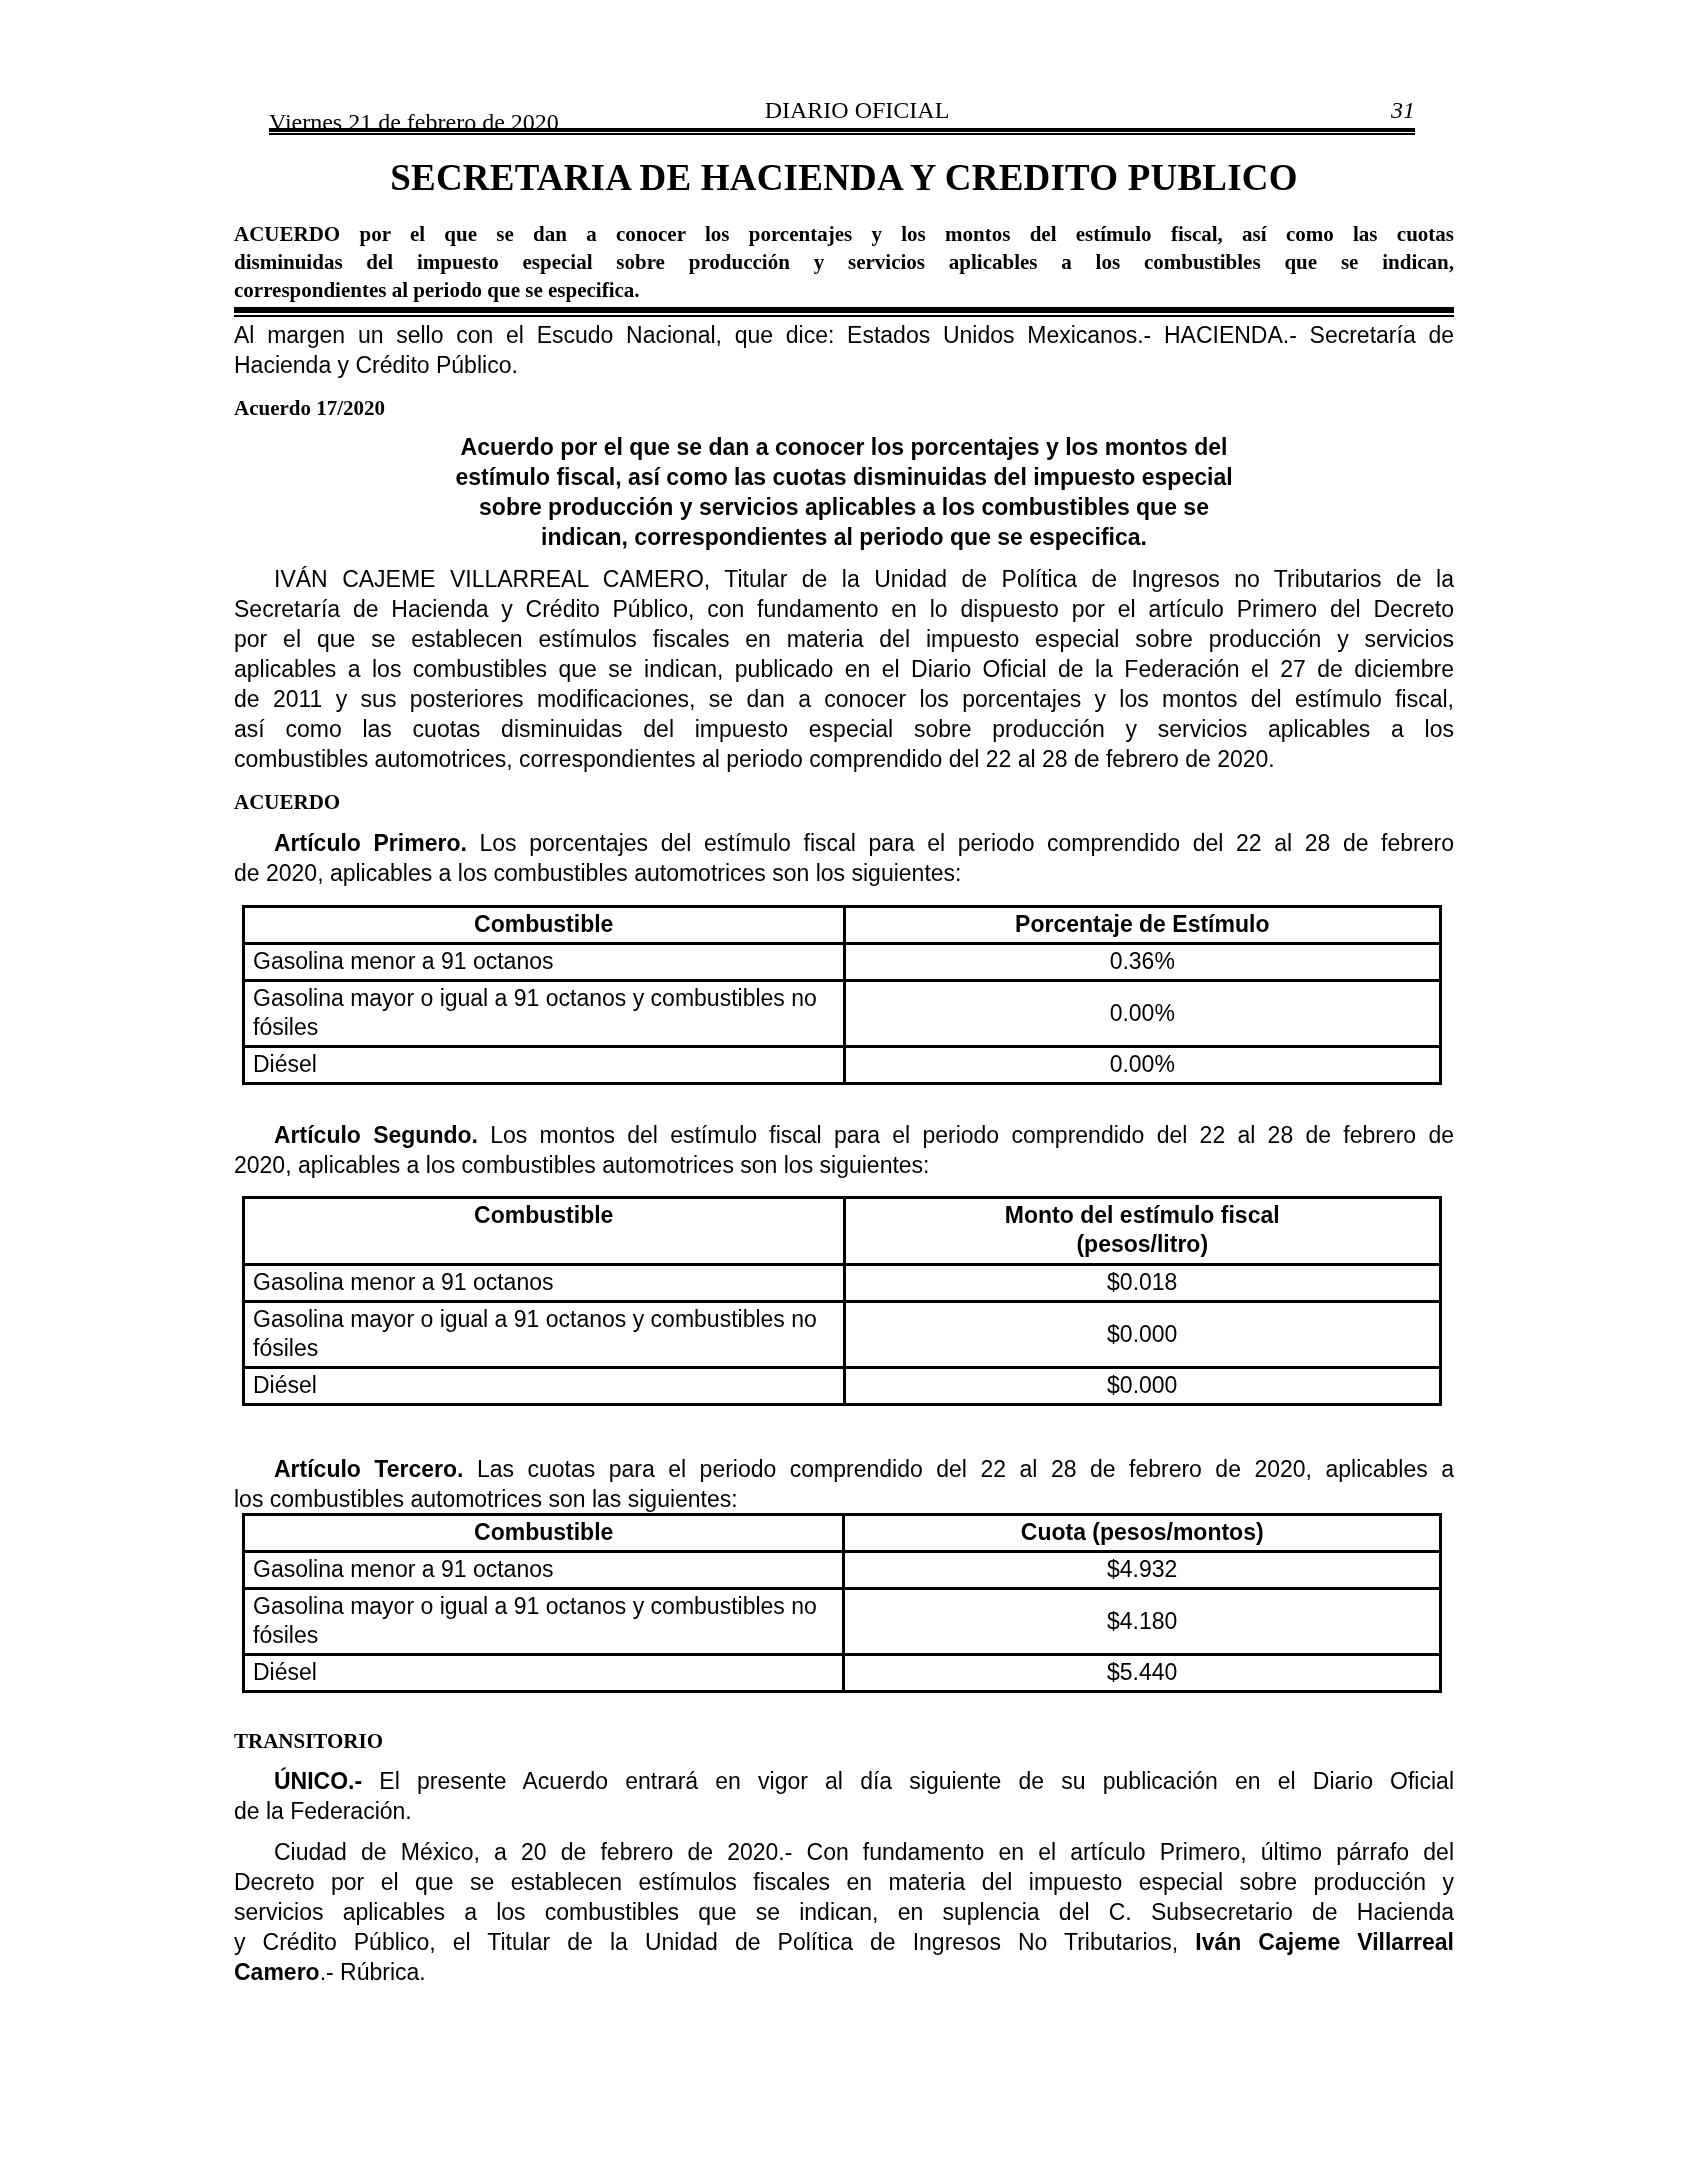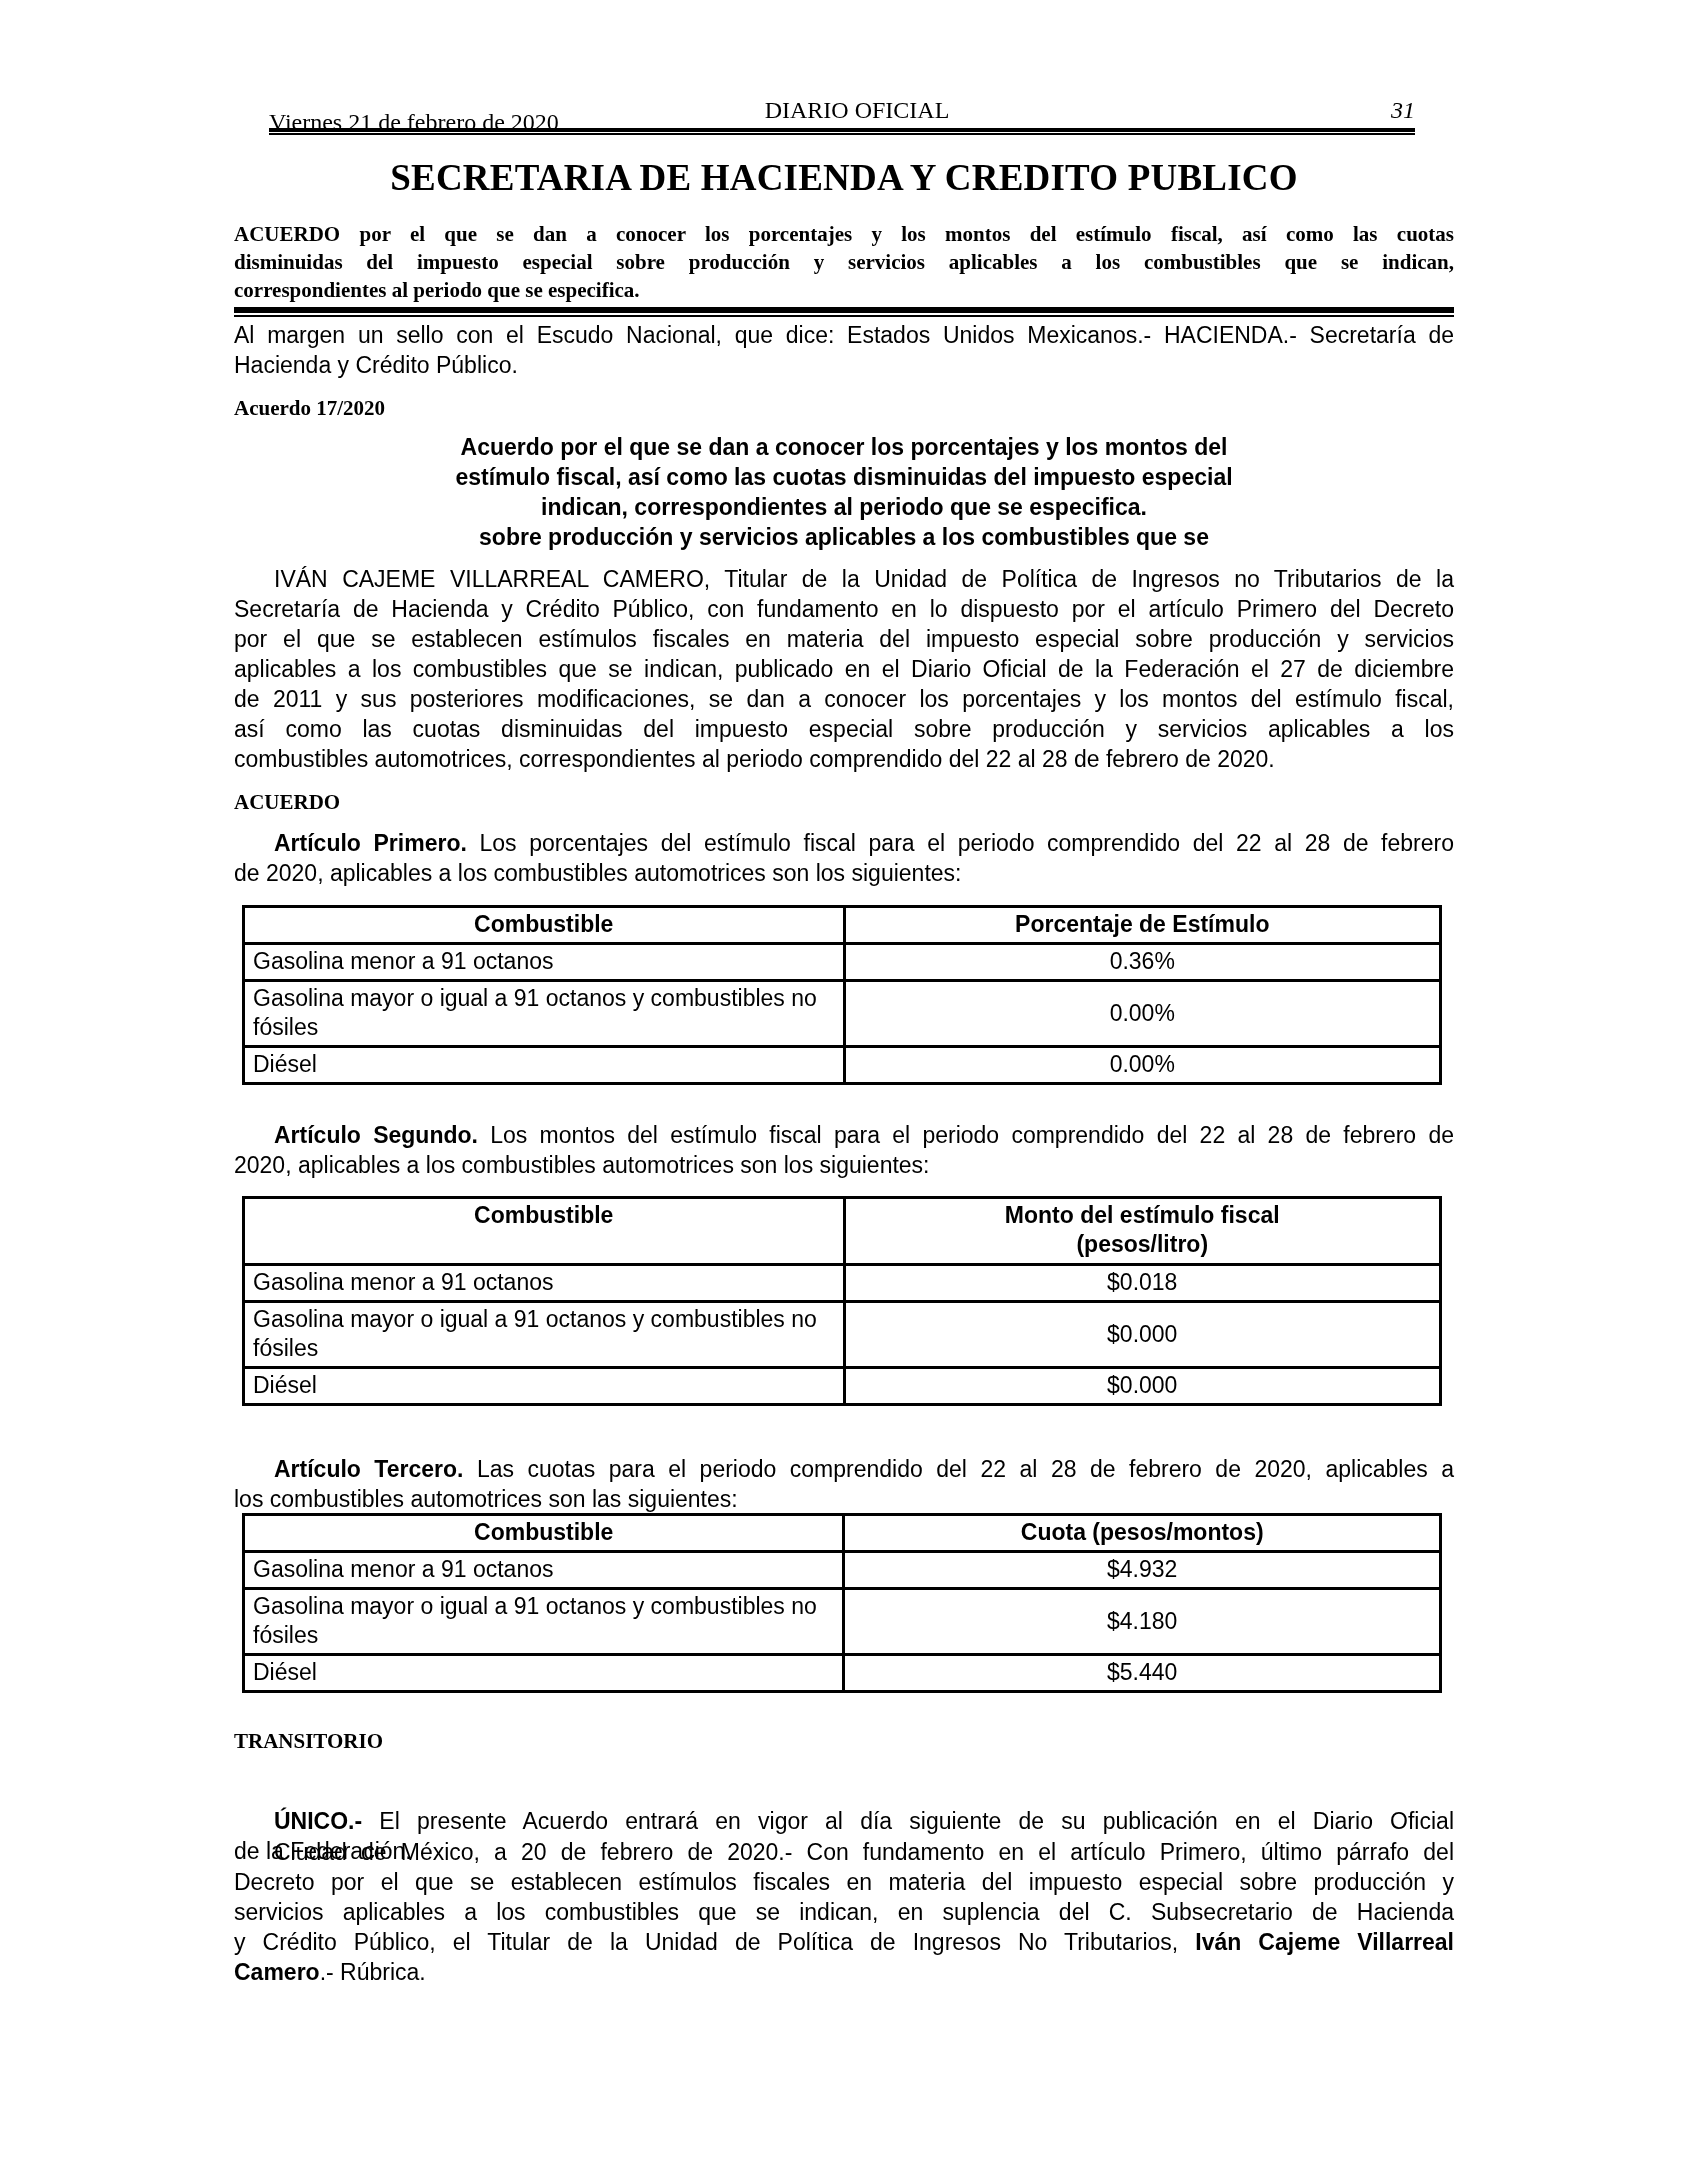--- a/index.html
+++ b/index.html
@@ -71,22 +71,22 @@
   <div class="para body-text" style="top:320px;">
     <span class="jl">Al margen un sello con el Escudo Nacional, que dice: Estados Unidos Mexicanos.- HACIENDA.- Secretaría de</span>
     <span class="jl last">Hacienda y Crédito Público.</span>
   </div>
 
   <div class="center-heading" style="top:394px;">Acuerdo 17/2020</div>
 
   <div class="subtitle">
     <div>Acuerdo por el que se dan a conocer los porcentajes y los montos del</div>
     <div>estímulo fiscal, así como las cuotas disminuidas del impuesto especial</div>
+    <div>sobre producción y servicios aplicables a los combustibles que se</div>
     <div>indican, correspondientes al periodo que se especifica.</div>
-    <div>sobre producción y servicios aplicables a los combustibles que se</div>
   </div>
 
   <div class="para body-text" style="top:564px;">
     <span class="jl" style="text-indent:40px;">IVÁN CAJEME VILLARREAL CAMERO, Titular de la Unidad de Política de Ingresos no Tributarios de la</span>
     <span class="jl">Secretaría de Hacienda y Crédito Público, con fundamento en lo dispuesto por el artículo Primero del Decreto</span>
     <span class="jl">por el que se establecen estímulos fiscales en materia del impuesto especial sobre producción y servicios</span>
     <span class="jl">aplicables a los combustibles que se indican, publicado en el Diario Oficial de la Federación el 27 de diciembre</span>
     <span class="jl">de 2011 y sus posteriores modificaciones, se dan a conocer los porcentajes y los montos del estímulo fiscal,</span>
     <span class="jl">así como las cuotas disminuidas del impuesto especial sobre producción y servicios aplicables a los</span>
     <span class="jl last">combustibles automotrices, correspondientes al periodo comprendido del 22 al 28 de febrero de 2020.</span>
@@ -180,21 +180,21 @@
     <tr>
       <td>Diésel</td>
       <td class="val">$5.440</td>
     </tr>
   </tbody>
     </table>
 
   <div class="center-heading" style="top:1727px;">TRANSITORIO</div>
 
   <div class="para body-text" style="top:1766px;">
-    <span class="jl" style="text-indent:40px;margin-top:40px;"><b>ÚNICO.-</b><span> El presente Acuerdo entrará en vigor al día siguiente de su publicación en el Diario Oficial</span></span>
+    <span class="jl" style="text-indent:40px;"><b>ÚNICO.-</b><span> El presente Acuerdo entrará en vigor al día siguiente de su publicación en el Diario Oficial</span></span>
     <span class="jl last">de la Federación.</span>
   </div>
 
   <div class="para body-text" style="top:1837px;">
     <span class="jl" style="text-indent:40px;">Ciudad de México, a 20 de febrero de 2020.- Con fundamento en el artículo Primero, último párrafo del</span>
     <span class="jl">Decreto por el que se establecen estímulos fiscales en materia del impuesto especial sobre producción y</span>
     <span class="jl">servicios aplicables a los combustibles que se indican, en suplencia del C. Subsecretario de Hacienda</span>
     <span class="jl"><span>y Crédito Público, el Titular de la Unidad de Política de Ingresos No Tributarios, </span><b>Iván Cajeme Villarreal</b></span>
     <span class="jl last"><b>Camero</b><span>.- Rúbrica.</span></span>
   </div>

